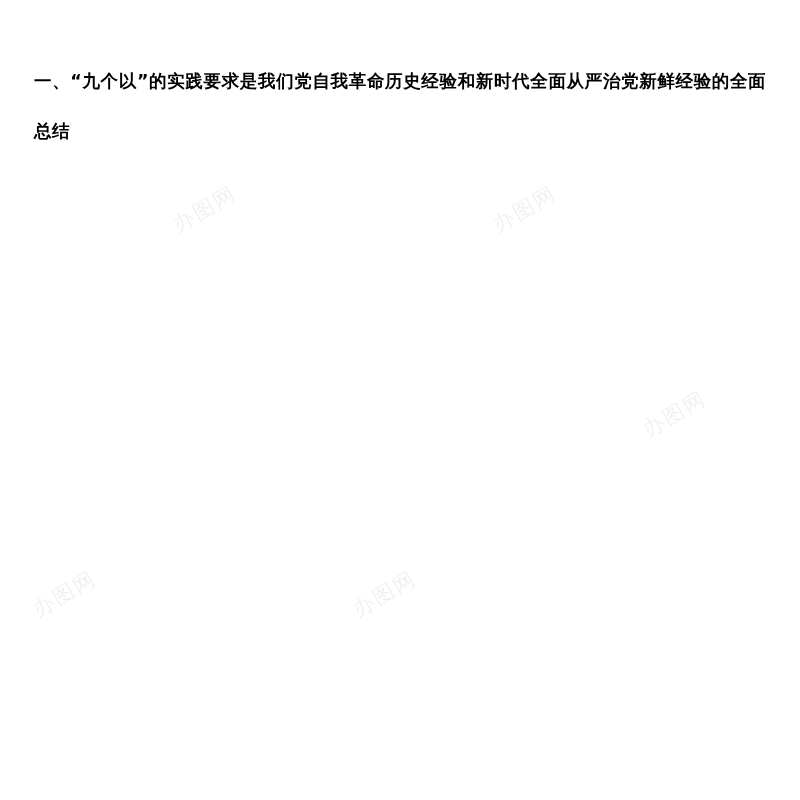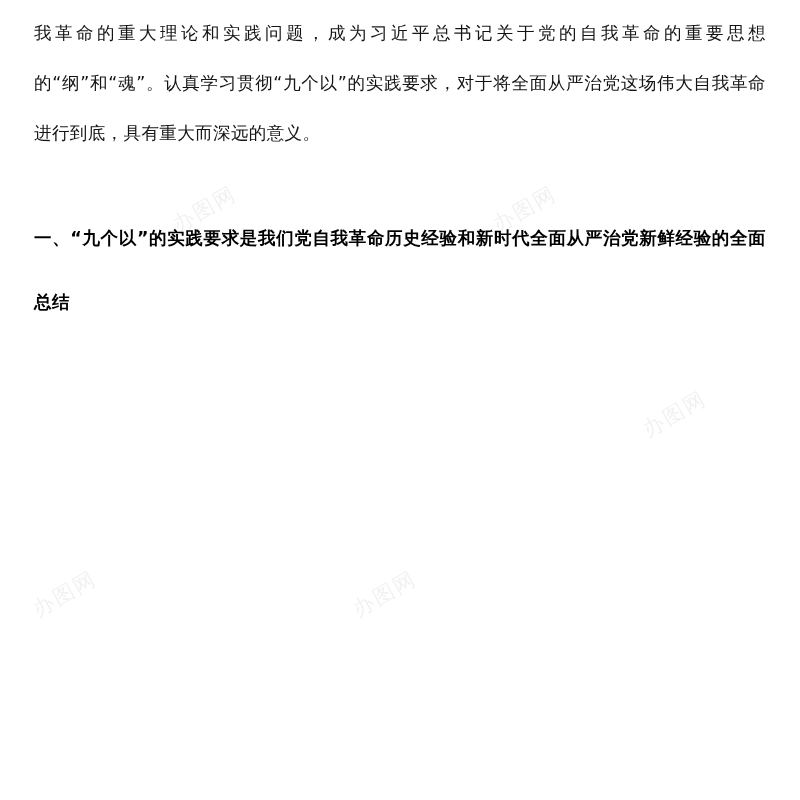--- a/index.html
+++ b/index.html
@@ -34,21 +34,21 @@
     text-align: justify;
     text-justify: inter-character;
     color: #141414;
   }
   p.para.indent {
     text-indent: 20px;
   }
   h2.heading {
     margin: 0;
     font-size: 17.5px;
-    line-height: 64px;
+    line-height: 50px;
     font-weight: bold;
     letter-spacing: 0.4px;
     text-align: justify;
     text-justify: inter-character;
     color: #000000;
   }
   .spacer-lg {
     height: 48px;
   }
   .spacer-sm {
@@ -81,21 +81,20 @@
 <div class="page">
 
   <span class="wm wm-1">办图网</span>
   <span class="wm wm-2">办图网</span>
   <span class="wm wm-3">办图网</span>
   <span class="wm wm-4">办图网</span>
   <span class="wm wm-5">办图网</span>
 
   <div class="doc-body">
 
-    <p class="para">我革命的重大理论和实践问题，成为习近平总书记关于党的自我革命的重要思想的“纲”和“魂”。认真学习贯彻“九个以”的实践要求，对于将全面从严治党这场伟大自我革命进行到底，具有重大而深远的意义。</p>
 
     <div class="spacer-lg"></div>
 
     <h2 class="heading">一、“九个以”的实践要求是我们党自我革命历史经验和新时代全面从严治党新鲜经验的全面总结</h2>
 
     <div class="spacer-sm"></div>
 
 
 
   </div>

